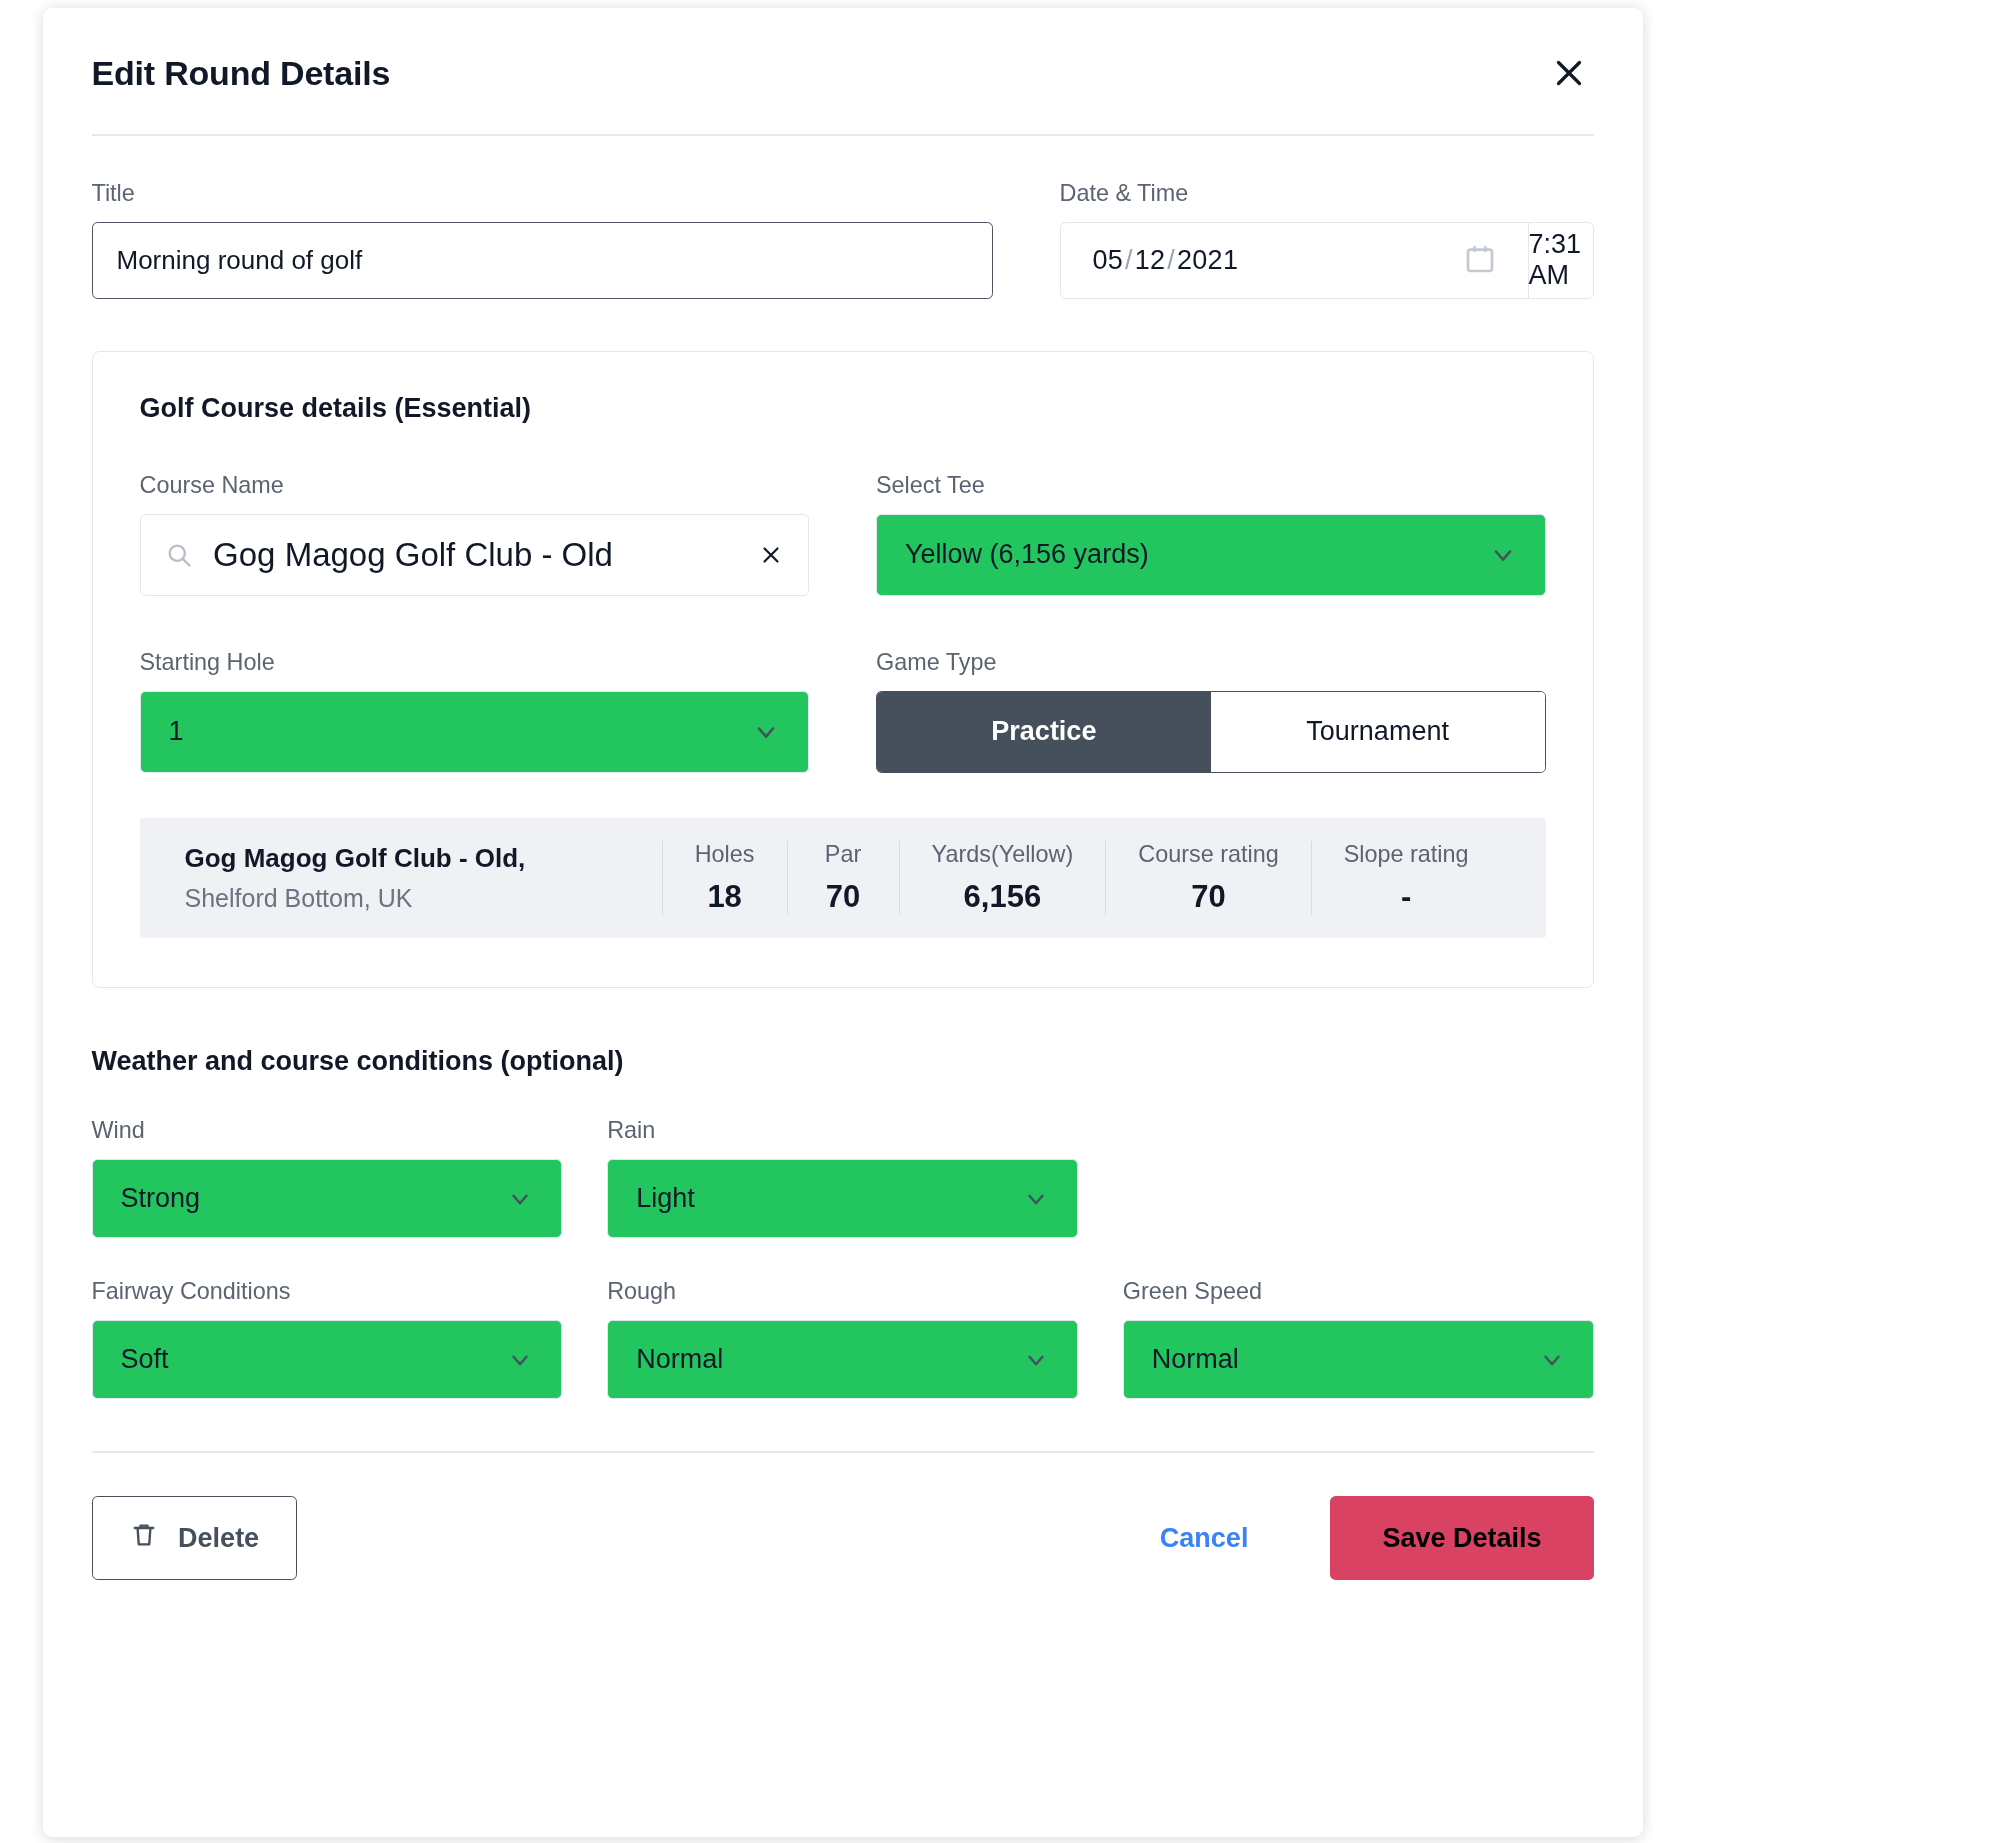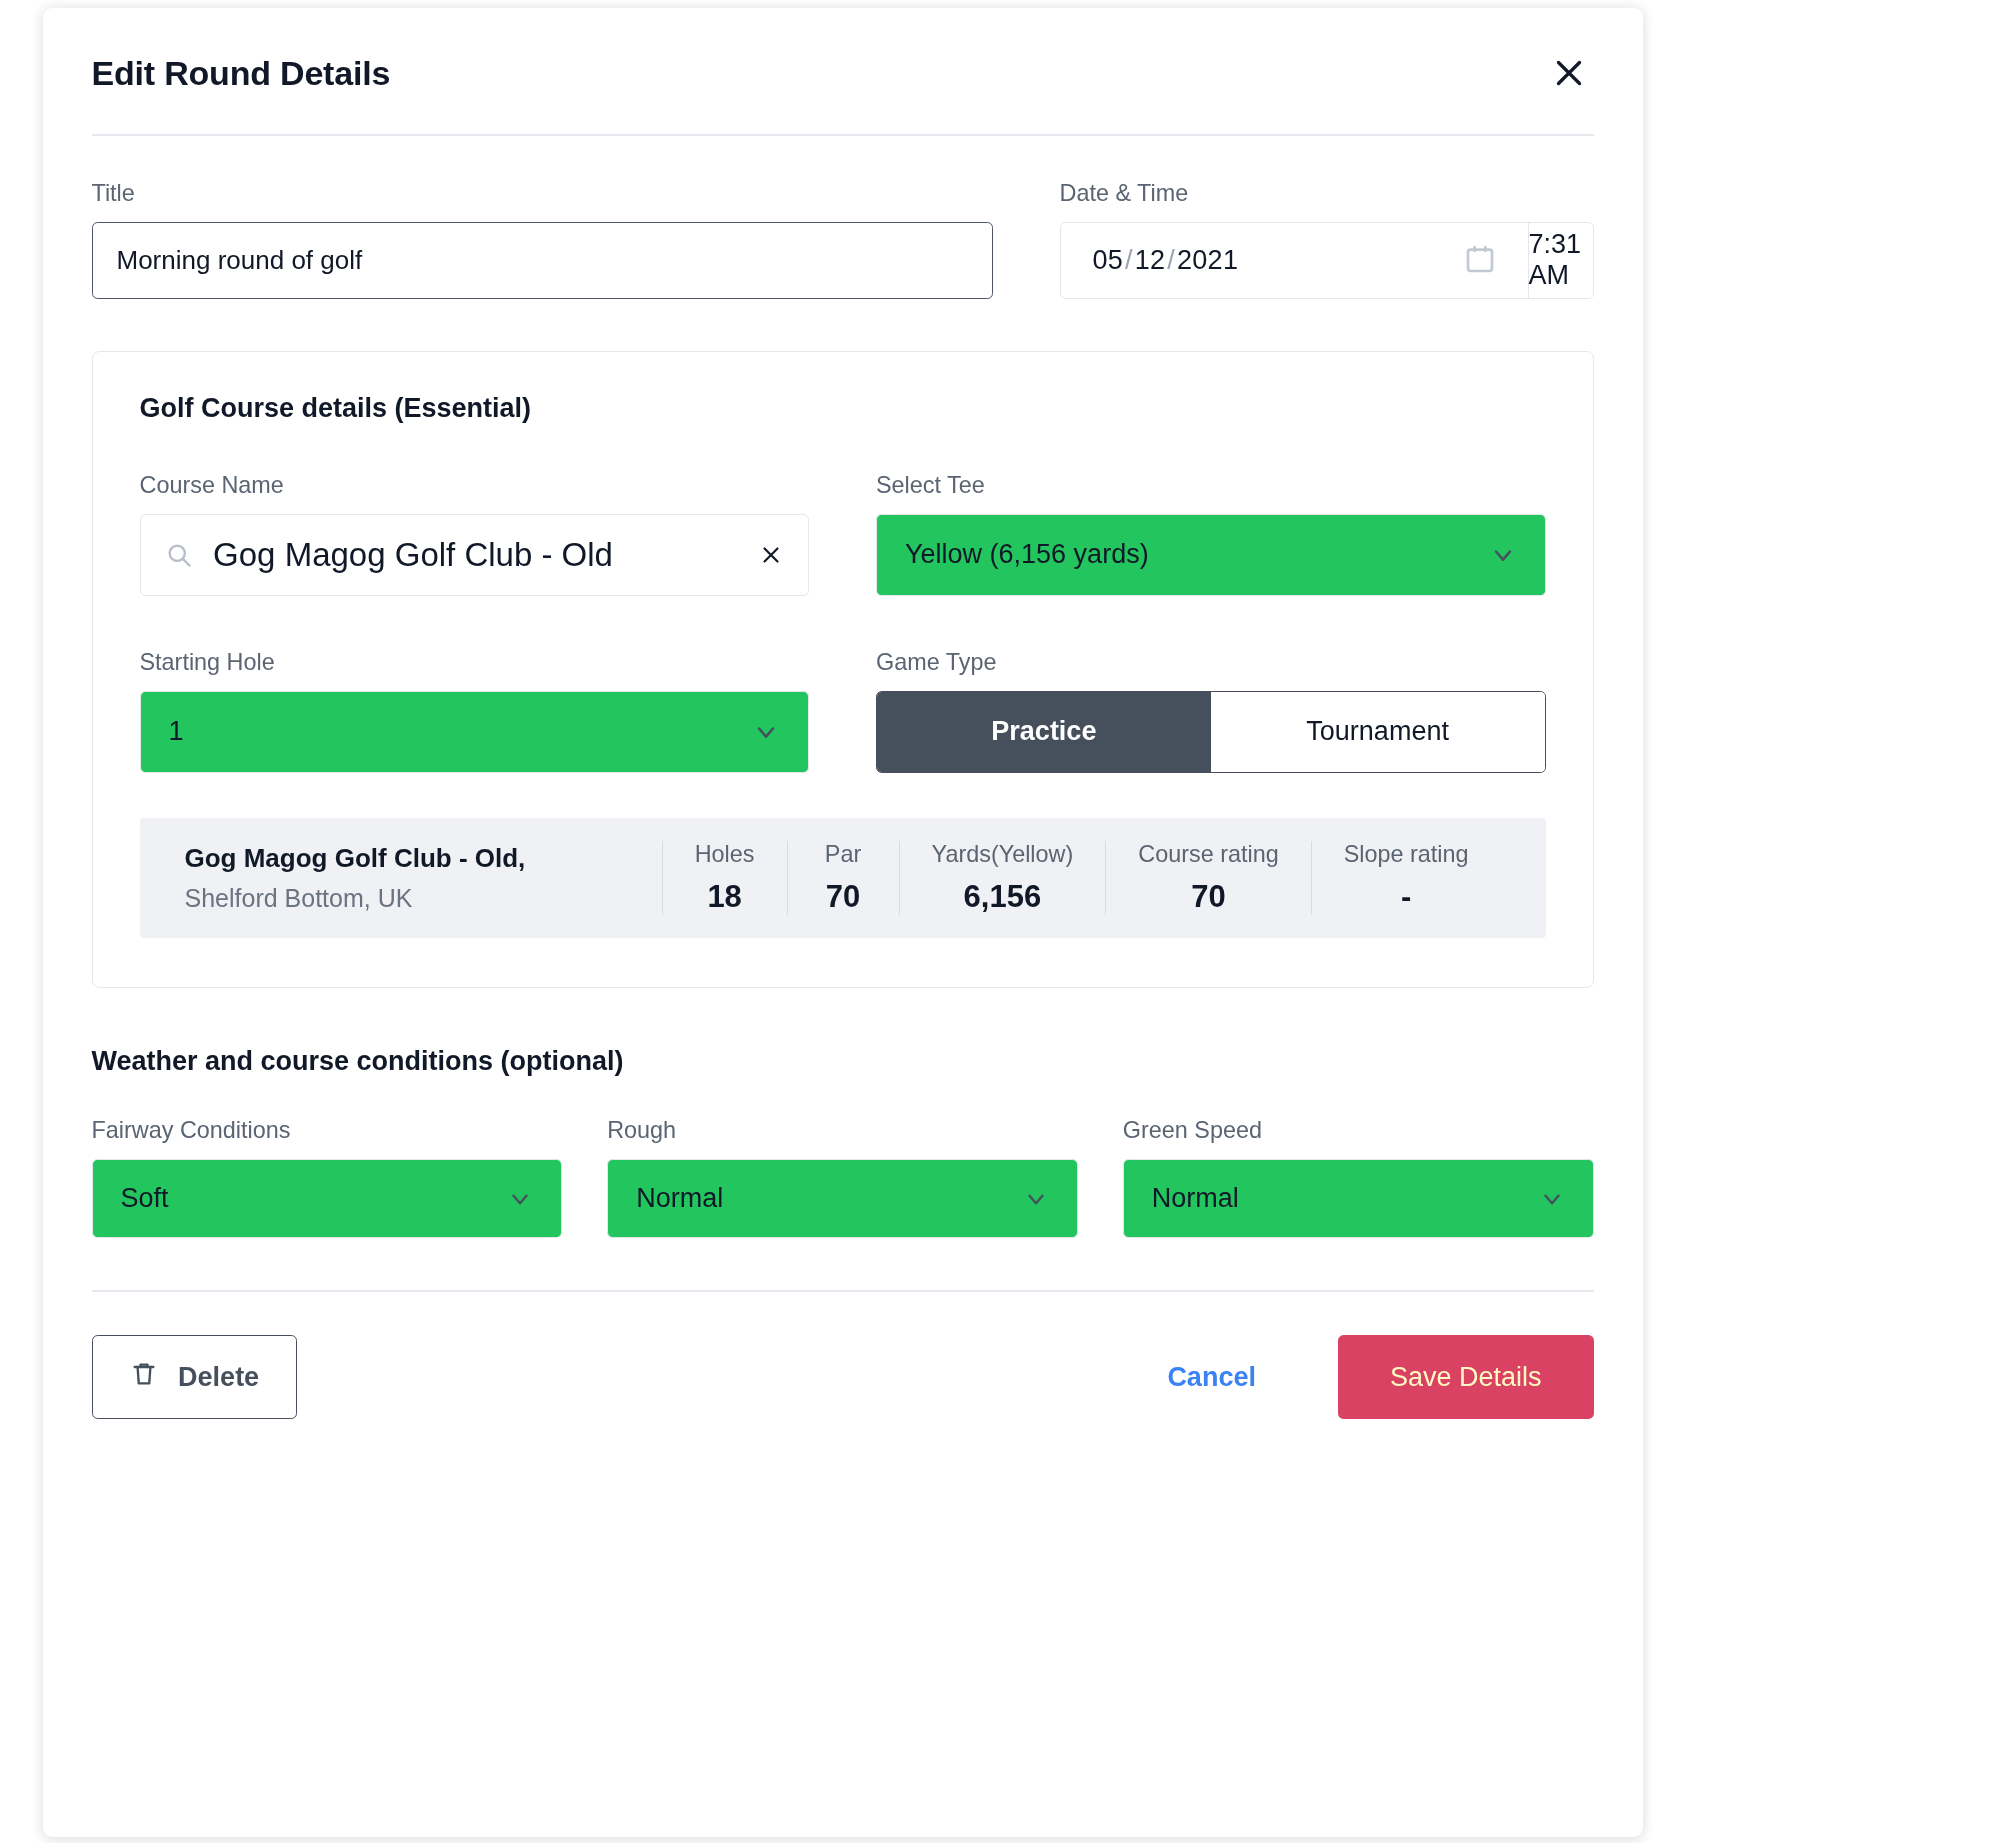--- a/index.html
+++ b/index.html
@@ -173,21 +173,21 @@
   .footer-spacer { flex: 1; }
   .btn-cancel {
     font-size: 27px; font-weight: bold; color: #3b82f6;
     cursor: pointer; padding: 0 37px;
   }
   .btn-save {
     margin-left: 45px;
     height: 84px; padding: 0 52px;
     border-radius: 5.6px;
     display: flex; align-items: center; justify-content: center;
-    font-size: 27px; font-weight: normal; color: #fef9c3;
+    font-size: 27px; font-weight: bold; color: #000000;
     cursor: pointer;
   }
 </style>
 </head>
 <body>
 
 <div class="modal">
 
   <div class="modal-header">
     <div class="modal-title">Edit Round Details</div>
@@ -306,20 +306,45 @@
       </div>
       <div class="sum-stat">
         <div class="k">Slope rating</div>
         <div class="v">-</div>
       </div>
     </div>
   </div>
 
   <div class="weather-title">Weather and course conditions (optional)</div>
 
+  <div class="w-row">
+    <div class="w-col">
+      <div class="field-label">Wind</div>
+      <div class="select-box">
+        <span>Strong</span>
+        <span class="chev">
+          <svg width="26" height="26" viewBox="0 0 24 24" fill="none" stroke="#45505c" stroke-width="2.2" stroke-linecap="round" stroke-linejoin="round">
+              <path d="M6 9 L12 16 L18 9"></path>
+            </svg>
+        </span>
+      </div>
+    </div>
+    <div class="w-col">
+      <div class="field-label">Rain</div>
+      <div class="select-box">
+        <span>Light</span>
+        <span class="chev">
+          <svg width="26" height="26" viewBox="0 0 24 24" fill="none" stroke="#45505c" stroke-width="2.2" stroke-linecap="round" stroke-linejoin="round">
+              <path d="M6 9 L12 16 L18 9"></path>
+            </svg>
+        </span>
+      </div>
+    </div>
+    <div class="w-col"></div>
+  </div>
 
   <div class="w-row">
     <div class="w-col">
       <div class="field-label">Fairway Conditions</div>
       <div class="select-box">
         <span>Soft</span>
         <span class="chev">
           <svg width="26" height="26" viewBox="0 0 24 24" fill="none" stroke="#45505c" stroke-width="2.2" stroke-linecap="round" stroke-linejoin="round">
               <path d="M6 9 L12 16 L18 9"></path>
             </svg>

